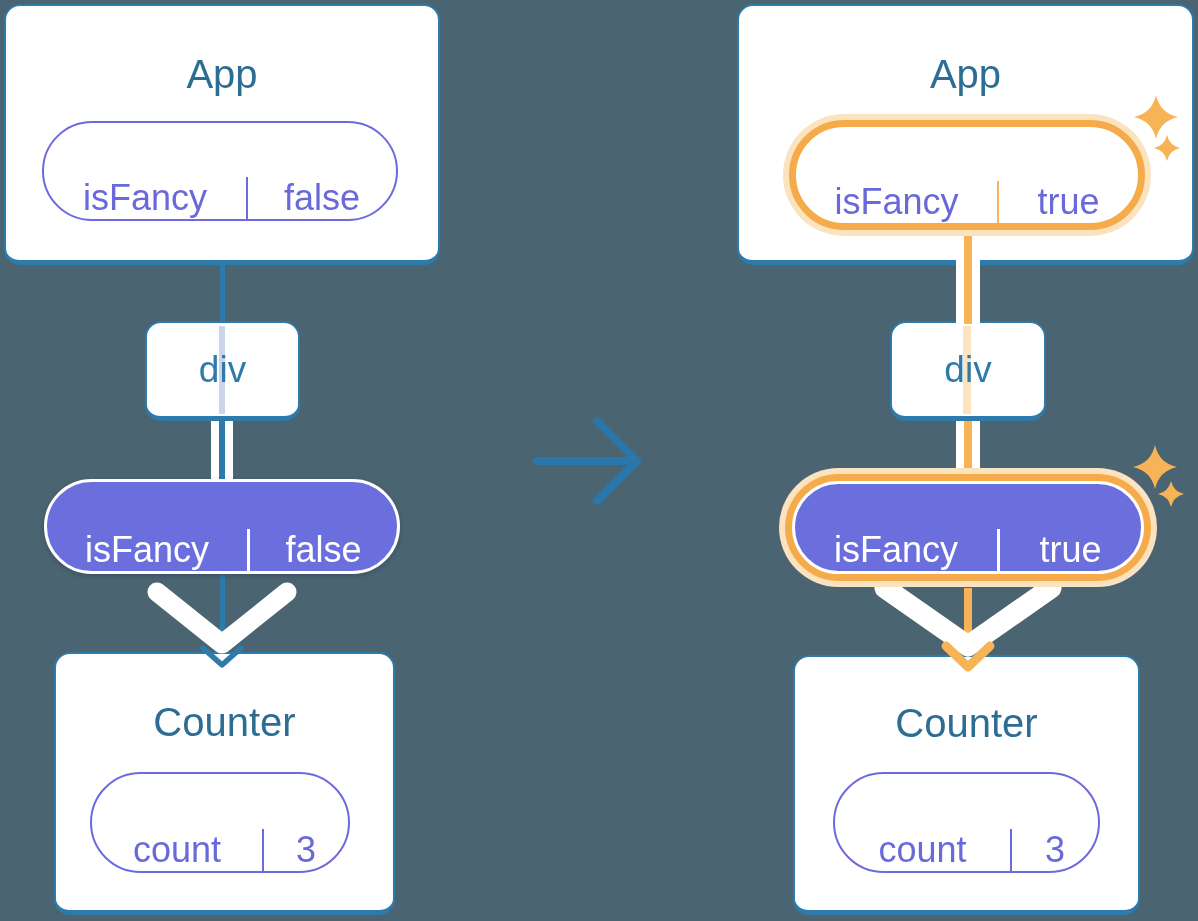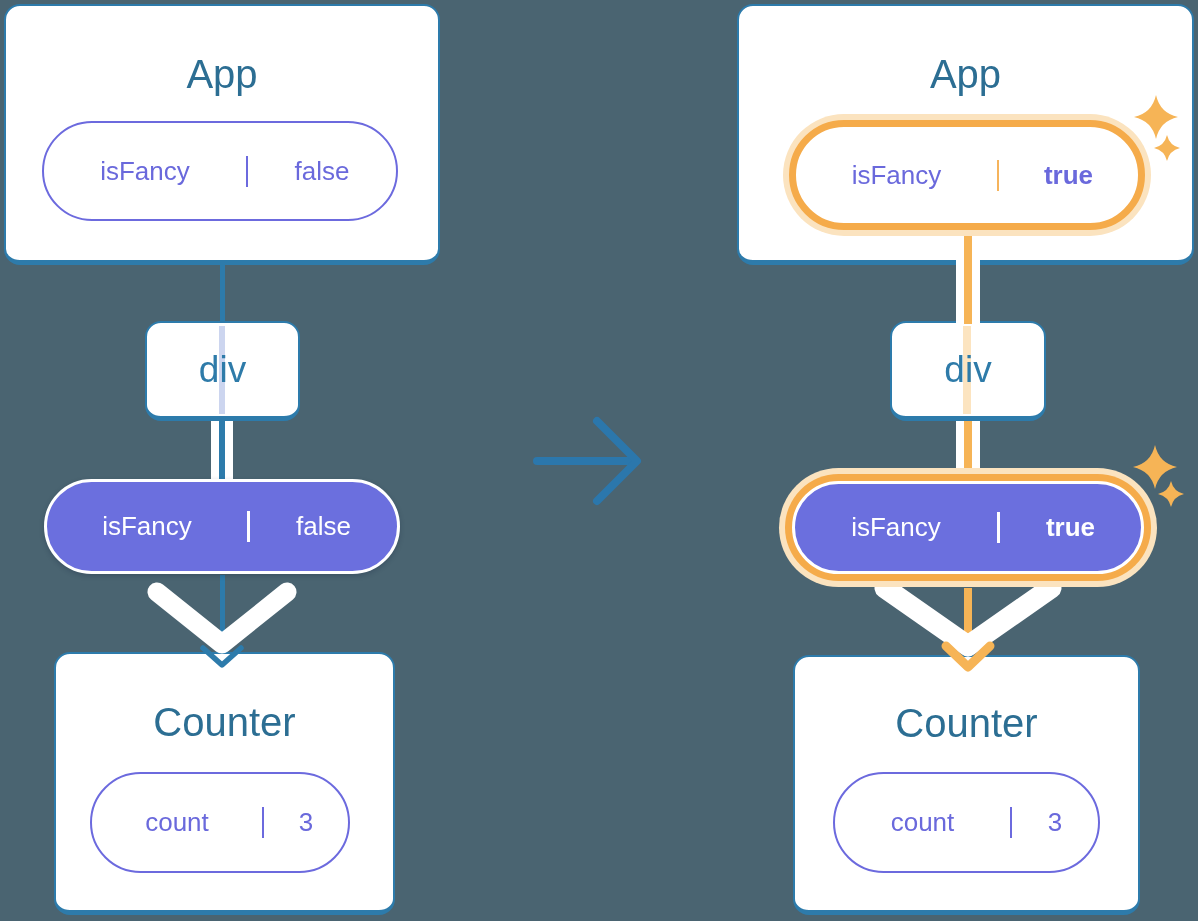--- a/index.html
+++ b/index.html
@@ -11,42 +11,42 @@
   .card{
     position:absolute;background:#fff;
     border:2px solid #2d7bab;border-bottom-width:5px;
     border-radius:16px;z-index:1;box-sizing:border-box;
   }
   .card-title{
     position:absolute;left:0;right:0;text-align:center;
     font-size:40px;font-weight:500;color:#2c6e93;z-index:3;
   }
   .pill{
-    position:absolute;display:flex;align-items:center;
-    box-sizing:border-box;z-index:5;font-size:26px;
+    position:absolute;display:flex;align-items:flex-end;
+    box-sizing:border-box;z-index:5;font-size:36px;
   }
   .pill .cell{display:flex;align-items:center;justify-content:center;}
   .pill-outline{
     border:2.5px solid #6c6ade;border-radius:60px;color:#6a69dc;background:#fff;
   }
   .pill-outline .cell-value{border-left:2.5px solid #6c6ade;}
   .pill-solid{
     background:#6b6fde;border:3px solid #fff;border-radius:60px;color:#fff;
     box-shadow:0 2px 5px rgba(20,30,60,.25);
   }
   .pill-solid .cell-value{border-left:3px solid #fff;}
   .ring-orange{
     background:#fff;border:7px solid #f5ab4a;border-radius:62px;color:#6a69dc;
     box-shadow:0 0 0 6px #fbe3bf;
   }
   .ring-orange .cell-value{border-left:2.5px solid #f6b45c;}
   .pill-solid.ring-purple{
     box-shadow:0 0 0 3px #f5ab4a,0 0 0 7px #f5ab4a,0 0 0 13px #fbe3bf;
   }
-  .bold{font-weight:700;}
+  .bold{font-weight:400;}
   .vline{position:absolute;z-index:2;}
   .z4{position:absolute;left:0;top:0;z-index:4;pointer-events:none;}
   .divlabel{position:relative;z-index:3;}
   .divbox{
     position:absolute;display:flex;align-items:center;justify-content:center;
     font-size:37px;color:#2e7ba9;
   }
 </style>
 </head>
 <body>

